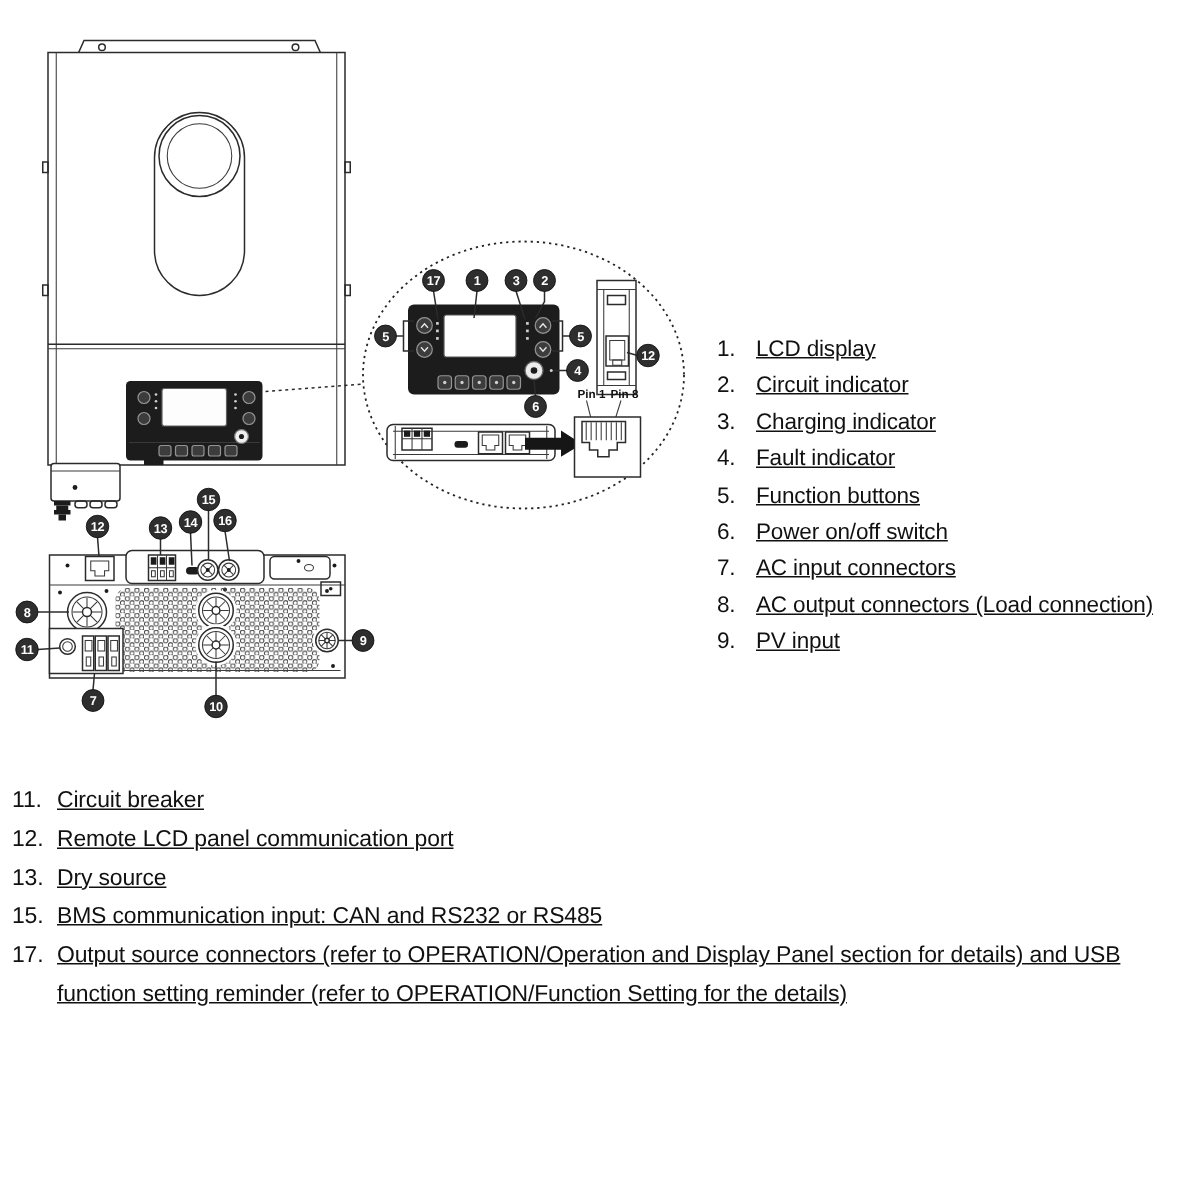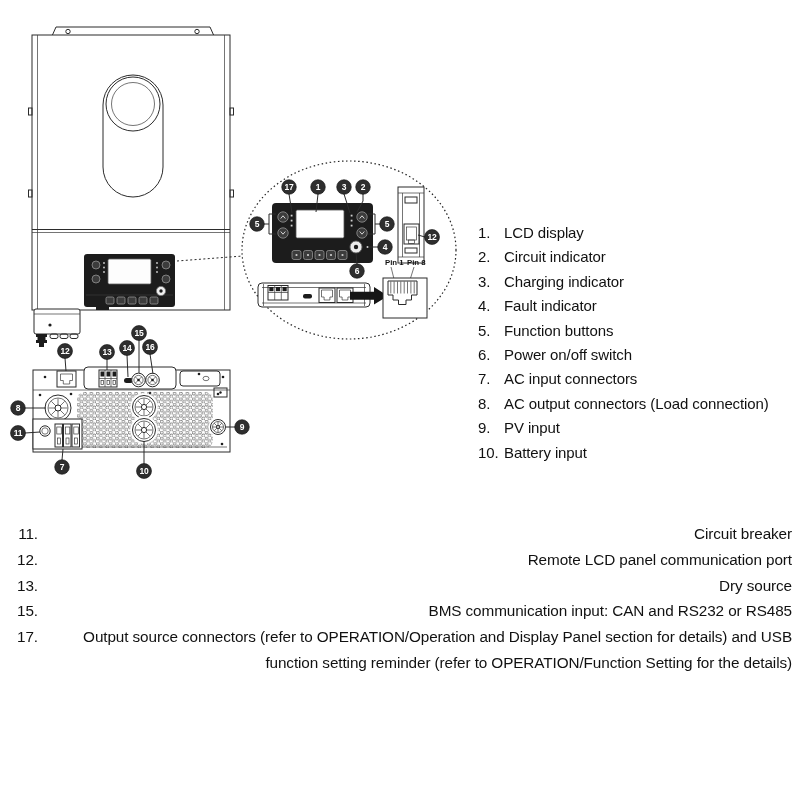--- a/index.html
+++ b/index.html
@@ -16,26 +16,26 @@
   .led { fill:#cfcfcf; stroke:none; }
   .glyph { fill:none; stroke:#e8e8e8; stroke-width:0.9; }
   .badge-c { fill:#2e2e2e; stroke:#111; stroke-width:0.6; }
   .badge-t { fill:#ffffff; font:bold 8.5px "Liberation Sans", sans-serif; text-anchor:middle; letter-spacing:-0.3px; }
   .pin-label { fill:#111; font:bold 7.8px "Liberation Sans", sans-serif; }
   .dash { stroke-dasharray:2 2.4; }
 
   
   .legend .row { display:flex; }
   .num { flex:none; }
-  .lbl { flex:1; }
+  .lbl { flex:1;text-decoration:underline; }
   .right-legend { position:absolute; left:478px; top:221px; width:320px; }
   .right-legend .row { line-height:24.4px; font-size:15px; letter-spacing:-0.1px; }
   .right-legend .num { width:26px; }
   .bottom-legend { position:absolute; left:8px; top:521px; width:784px; }
-  .bottom-legend .row { line-height:25.8px; font-size:15.3px; letter-spacing:-0.1px;text-align:right; }
+  .bottom-legend .row { line-height:25.8px; font-size:15.3px; letter-spacing:-0.1px; }
   .bottom-legend .num { width:30px; }
 </style>
 </head>
 <body>
 
 <div class="page">
 
 <svg class="diagram" width="800" height="800" viewBox="0 0 800 800">
   <defs>
     <pattern id="mesh" width="6.4" height="5.6" patternUnits="userSpaceOnUse">
@@ -447,24 +447,20 @@
     <span class="lbl">AC input connectors</span>
   </div>
   <div class="row">
     <span class="num">8.</span>
     <span class="lbl">AC output connectors (Load connection)</span>
   </div>
   <div class="row">
     <span class="num">9.</span>
     <span class="lbl">PV input</span>
   </div>
-  <div class="row">
-    <span class="num">10.</span>
-    <span class="lbl">Battery input</span>
-  </div>
 </div>
 
 <div class="legend bottom-legend">
   <div class="row">
     <span class="num">11.</span>
     <span class="lbl">Circuit breaker</span>
   </div>
   <div class="row">
     <span class="num">12.</span>
     <span class="lbl">Remote LCD panel communication port</span>

